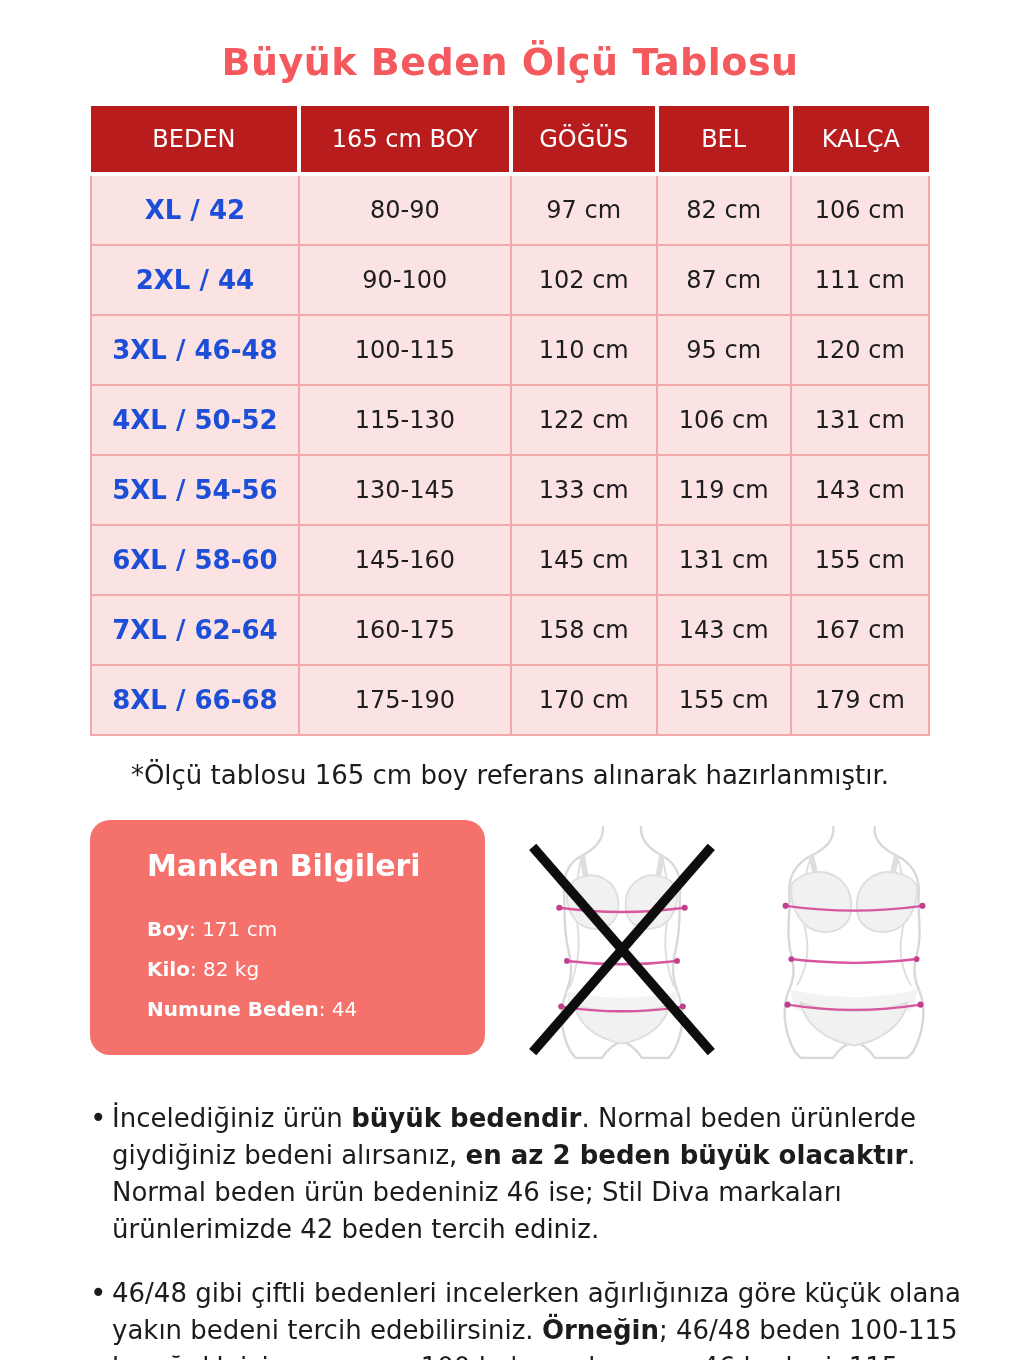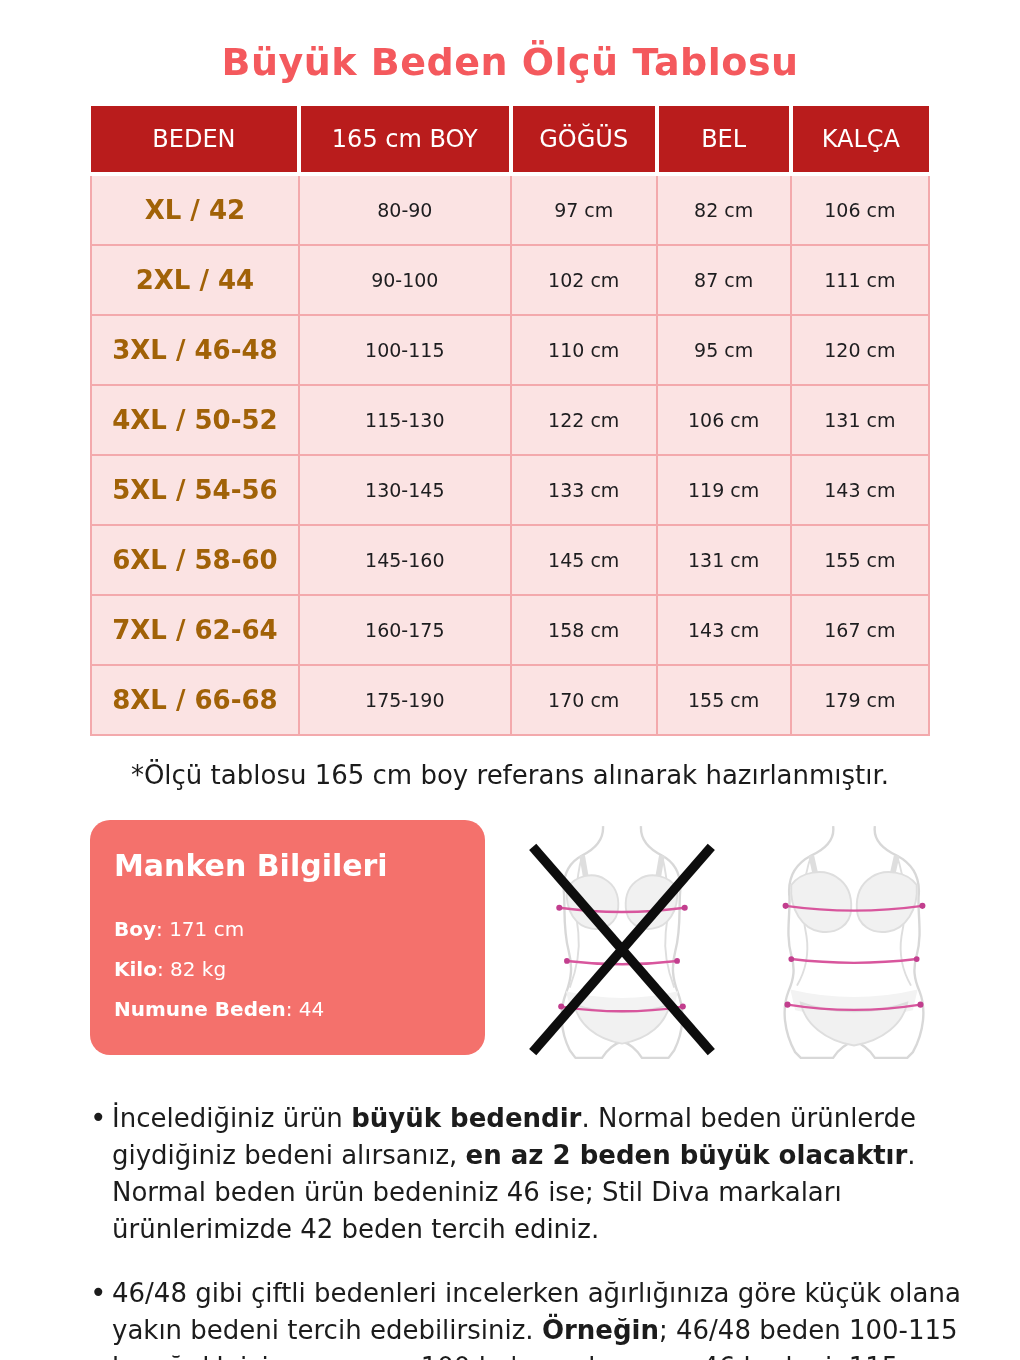--- a/index.html
+++ b/index.html
@@ -48,48 +48,48 @@
     padding: 0;
     text-align: center;
   }
   table.size-table thead th:last-child { border-right: none; }
   table.size-table tbody td {
     height: 68px;
     background: #fbe3e3;
     border: 2px solid #f3a9ac;
     text-align: center;
     vertical-align: middle;
-    font-size: 19px;
+    font-size: 24px;
     font-weight: 400;
     color: #1d1d1f;
     padding: 0;
   }
   table.size-table tbody td.size {
     font-weight: 700;
     font-size: 26px;
-    color: #a16207;
+    color: #1d4ed8;
   }
   .footnote {
     margin: 24px 0 0 0;
     text-align: center;
     font-size: 26px;
     color: #1b1b1b;
   }
   .model-section {
     display: flex;
     align-items: flex-start;
     margin: 30px 30px 0 90px;
   }
   .model-box {
     box-sizing: border-box;
     width: 395px;
     min-height: 212px;
     background: #f4716c;
     border-radius: 20px;
-    padding: 28px 20px 26px 24px;
+    padding: 28px 20px 26px 57px;
     color: #ffffff;
     flex: 0 0 auto;
   }
   .model-box .model-title {
     font-size: 30px;
     font-weight: 700;
     margin-bottom: 26px;
   }
   .model-box .model-line {
     font-size: 20px;

